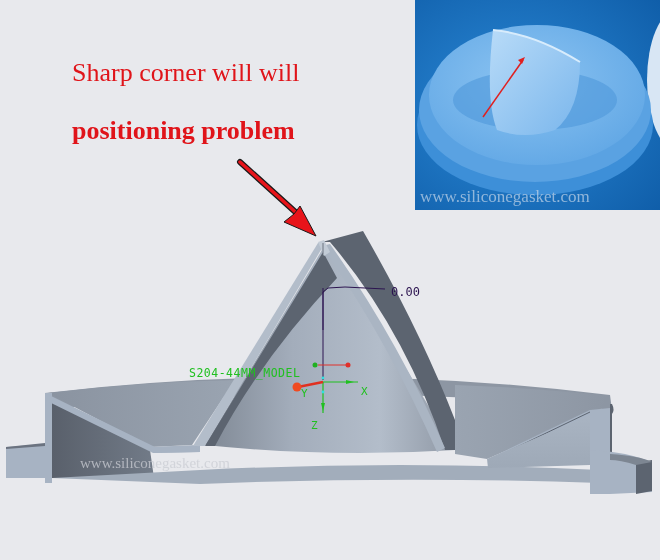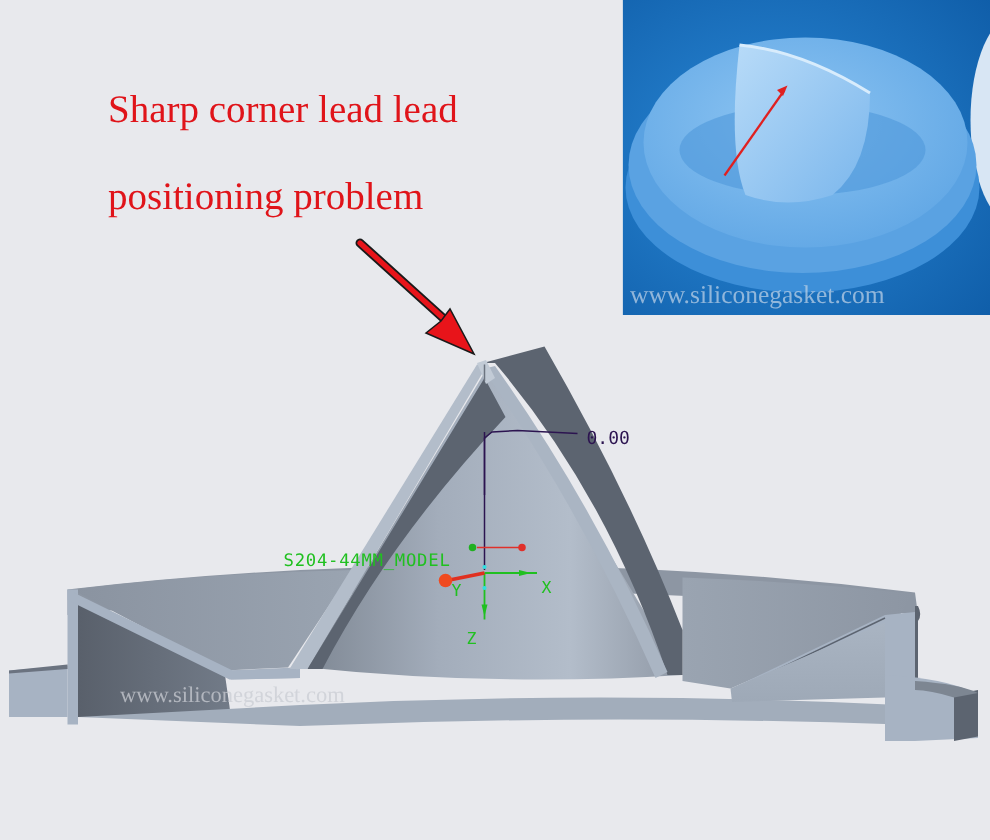--- a/index.html
+++ b/index.html
@@ -1,27 +1,27 @@
 <!DOCTYPE html>
 <html><head>
 <meta charset="utf-8">
 <style>
   html, body { margin: 0; padding: 0; }
   body { width: 660px; height: 560px; background: #e8e9ed; position: relative; overflow: hidden; font-family: "Liberation Serif", serif; }
   .annotation { position: absolute; left: 72px; color: #e0141a; font-family: "Liberation Serif", serif; font-size: 26px; line-height: 26px; white-space: nowrap; }
   #anno1 { top: 60px; }
-  #anno2 { top: 118px; }
+  #anno2 { top: 118px; font-weight: bold; }
   .photo { position: absolute; left: 415px; top: 0; width: 245px; height: 210px; overflow: hidden; }
   .scene { position: absolute; left: 0; top: 0; width: 660px; height: 560px; }
   .cad-label { font-family: "DejaVu Sans Mono", monospace; }
 </style>
 </head>
 <body>
 
-<div class="annotation" id="anno1">Sharp corner lead lead</div>
+<div class="annotation" id="anno1">Sharp corner will will</div>
 <div class="annotation" id="anno2">positioning problem</div>
 
 <svg class="scene" viewBox="0 0 660 560" width="660" height="560">
   <defs>
     <linearGradient id="coneGrad" x1="0" y1="0" x2="1" y2="0">
       <stop offset="0" stop-color="#7f8894"></stop>
       <stop offset="0.35" stop-color="#a3adbb"></stop>
       <stop offset="0.7" stop-color="#b3bdca"></stop>
       <stop offset="1" stop-color="#8f98a5"></stop>
     </linearGradient>

